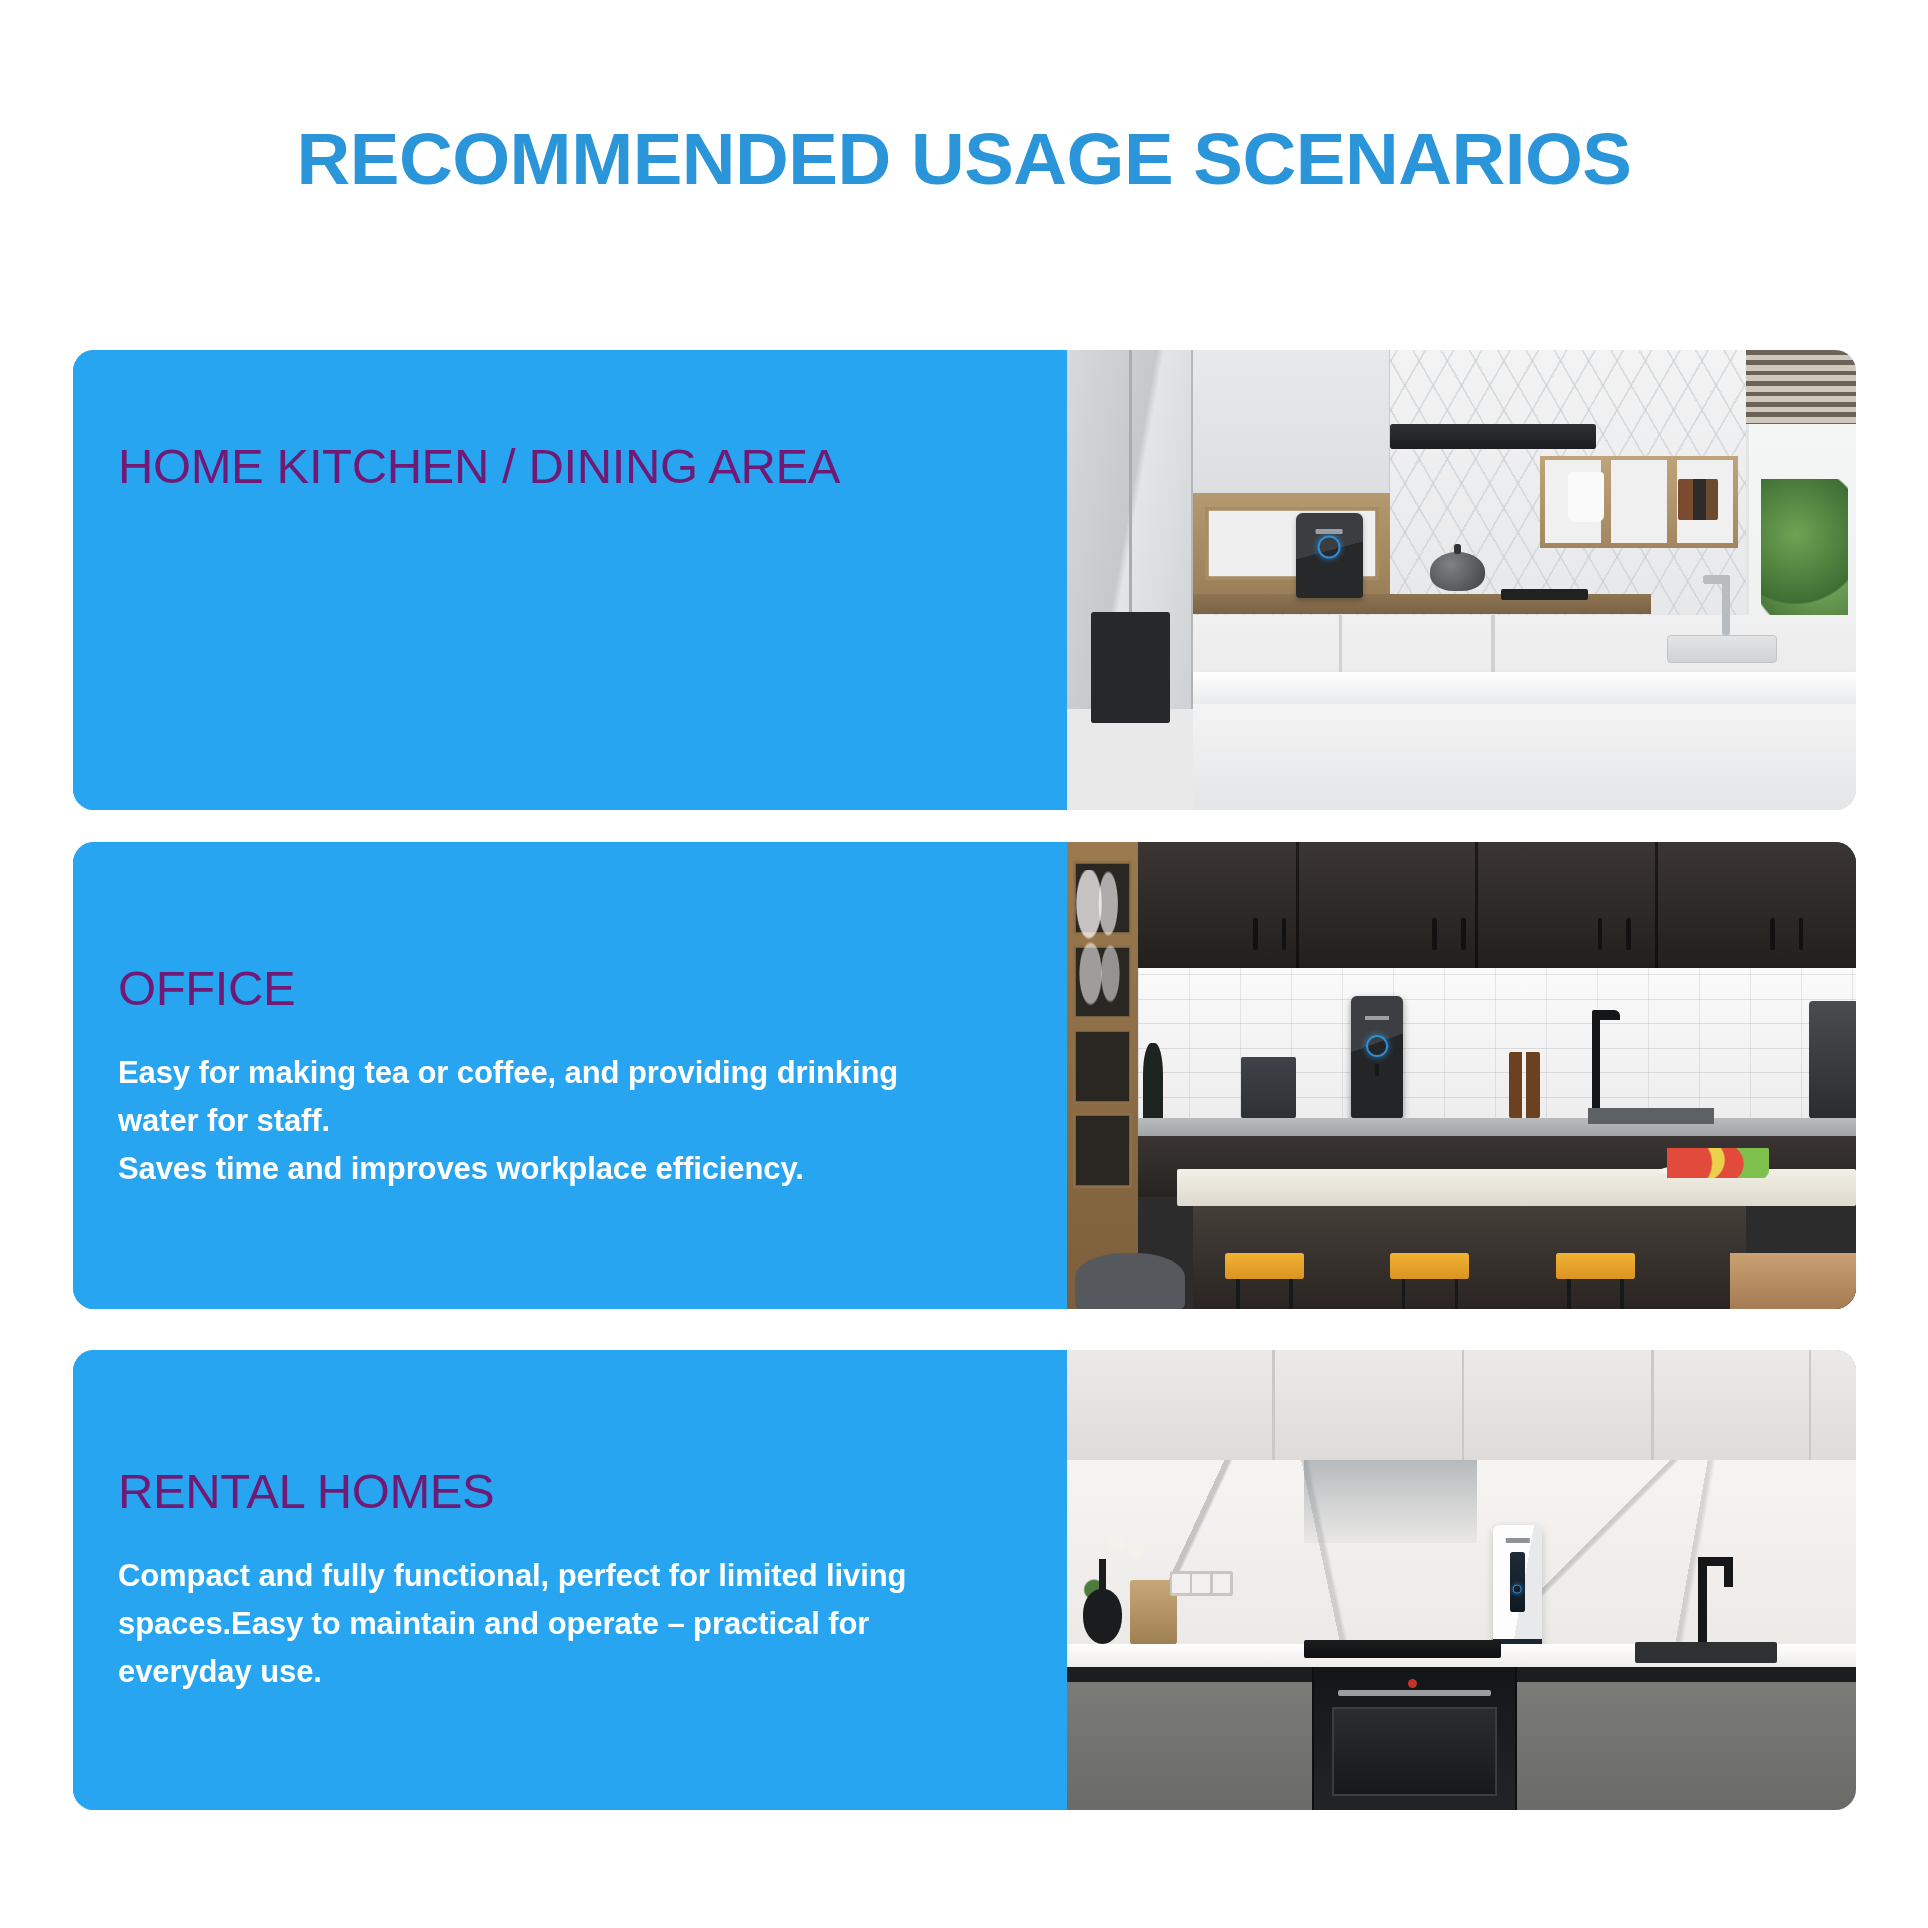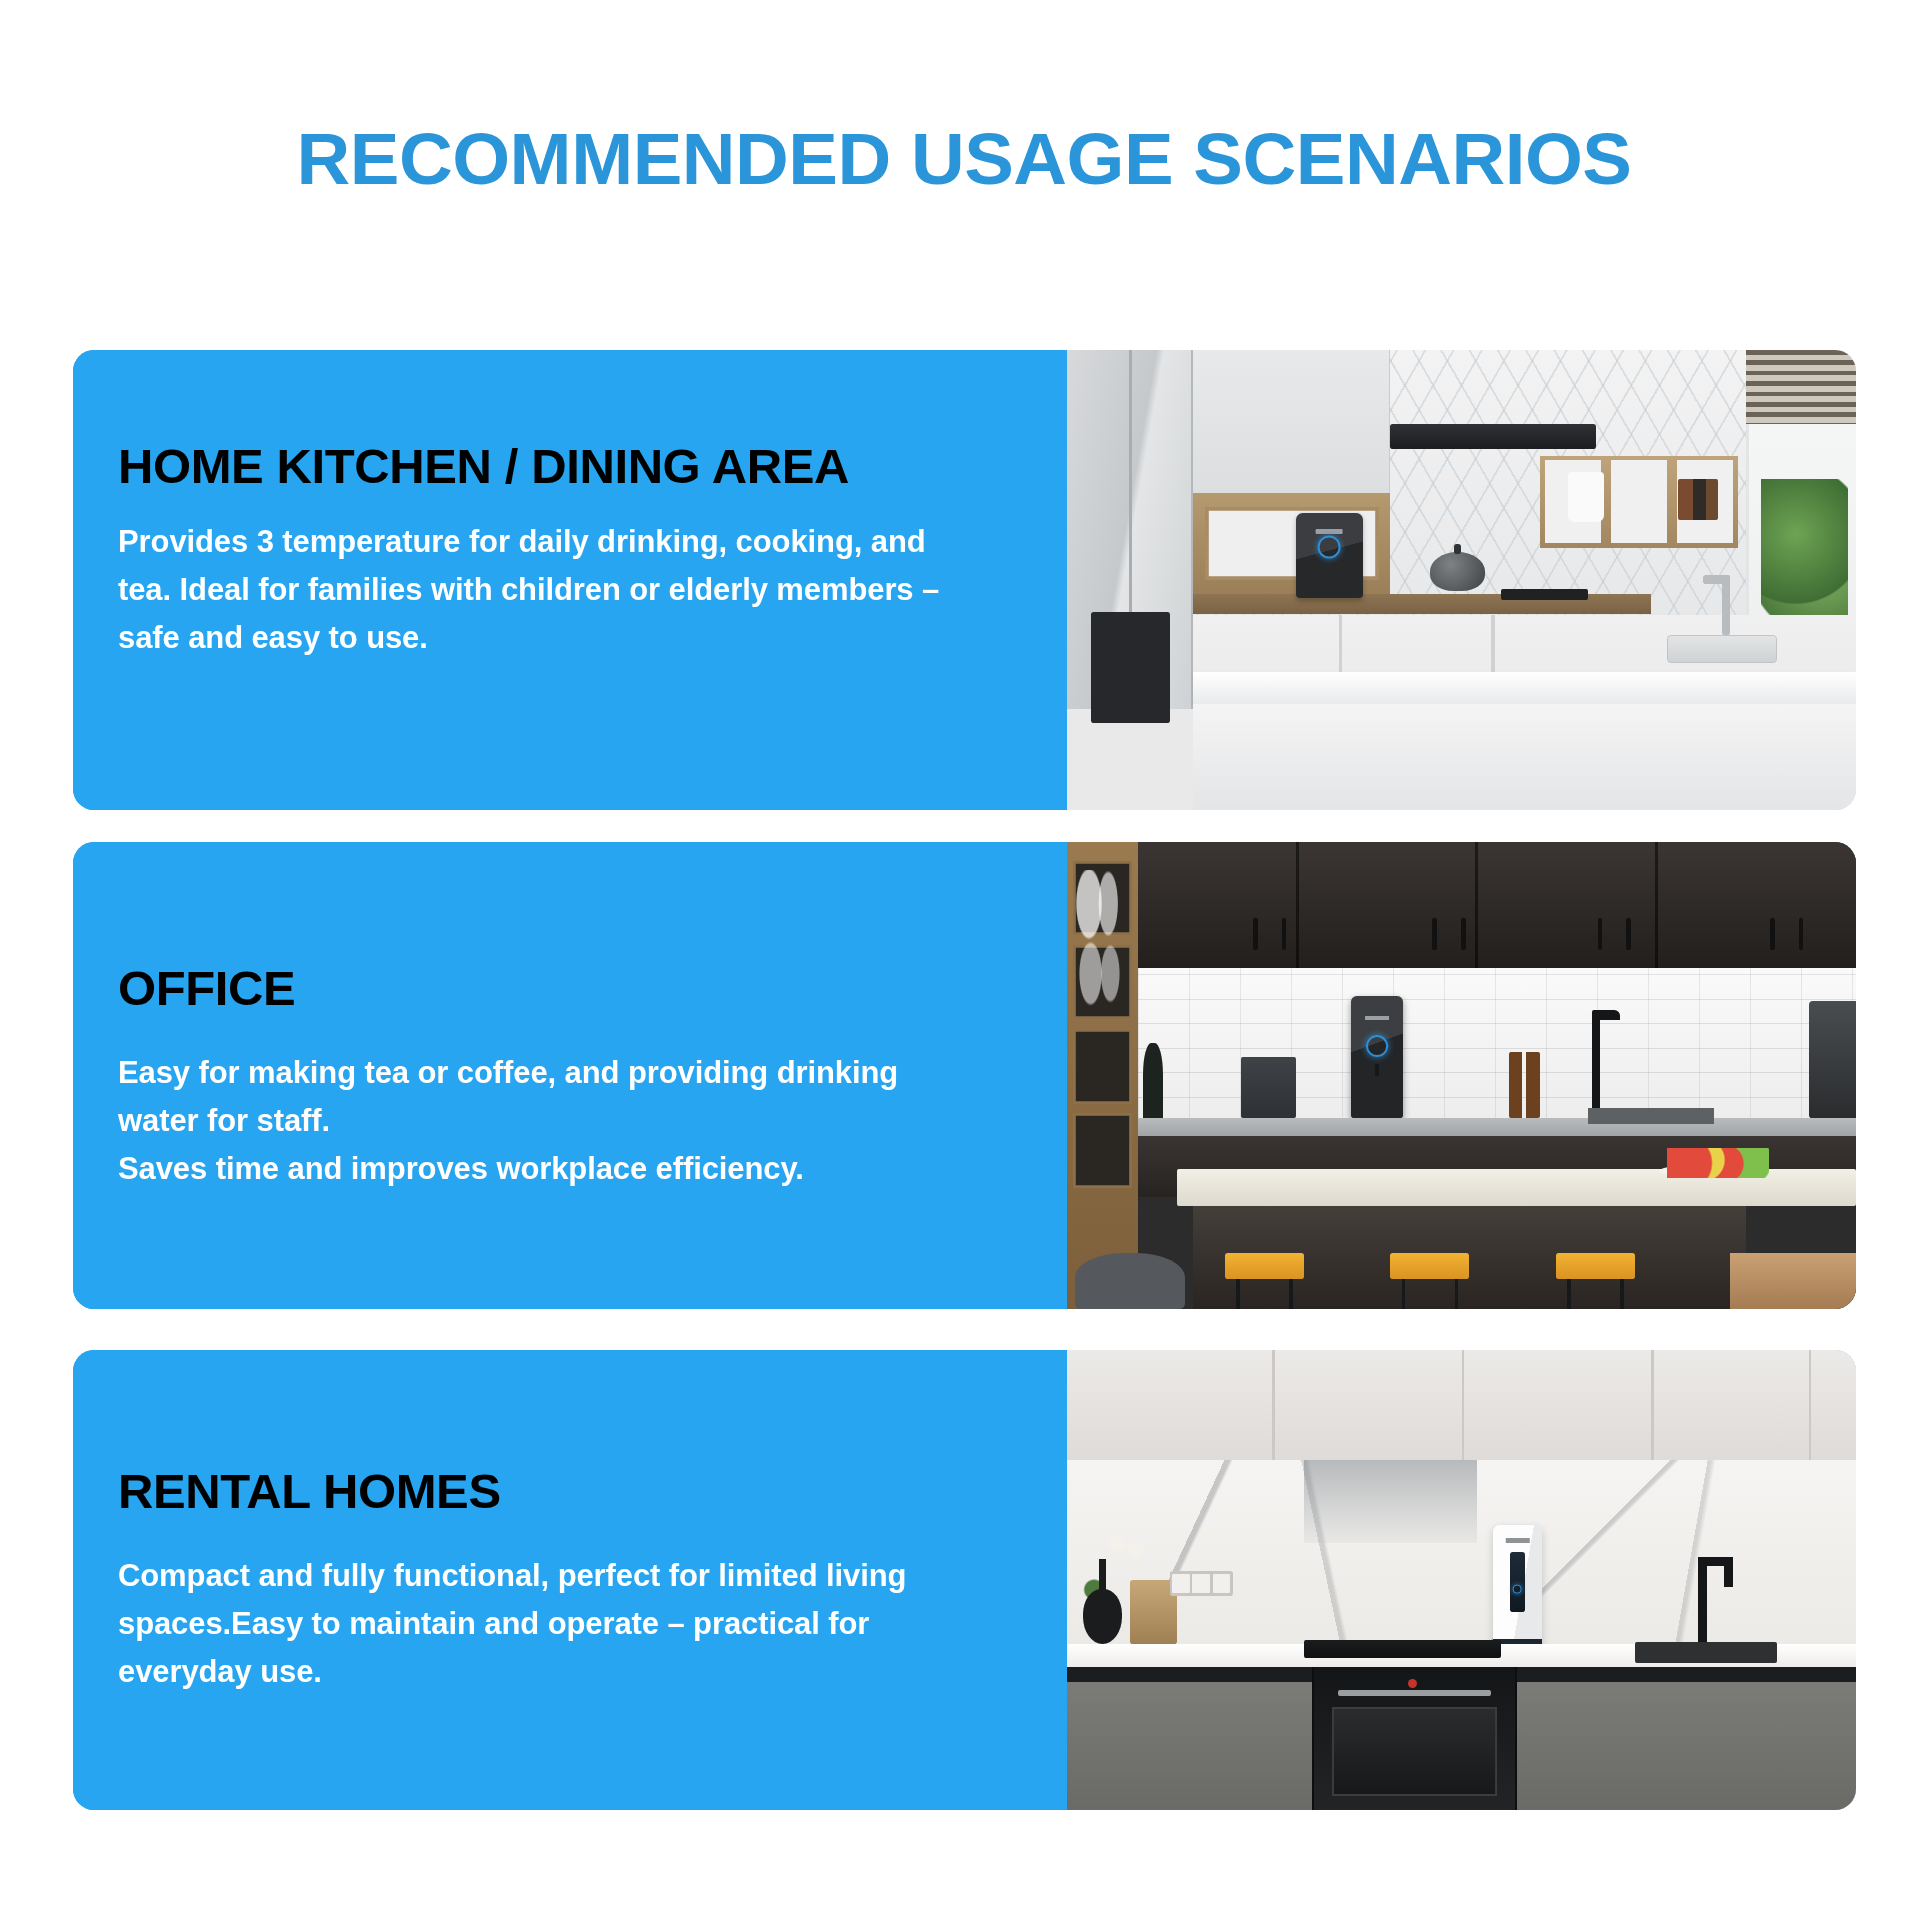--- a/index.html
+++ b/index.html
@@ -51,23 +51,23 @@
     justify-content:center;
     color:#ffffff;
   }
   #card-0 .card-text { padding-top:5.6px; justify-content:flex-start; padding-top:90px; }
   #card-1 .card-text { justify-content:center; padding-top:4px; }
   #card-2 .card-text { justify-content:center; padding-top:0; }
 
   .card-heading {
     font-size:49px;
     line-height:53px;
-    font-weight:700;
+    font-weight:400;
     letter-spacing:-0.4px;
-    color:#000000;
+    color:#701a75;
     margin-bottom:24.5px;
     white-space:nowrap;
   }
   #card-1 .card-heading { margin-bottom:34px; }
   #card-2 .card-heading { margin-bottom:34px; }
 
   .card-body {
     font-size:31px;
     line-height:48px;
     font-weight:600;
@@ -483,21 +483,20 @@
 </head>
 <body>
 
 <div class="page">
 
   <div class="page-title">RECOMMENDED USAGE SCENARIOS</div>
 
   <div class="card" id="card-0">
     <div class="card-text">
       <div class="card-heading">HOME KITCHEN / DINING AREA</div>
-      <div class="card-body">Provides 3 temperature for daily drinking, cooking, and tea. Ideal for families with children or elderly members – safe and easy to use.</div>
     </div>
     <div class="card-media">
       <div class="k1">
         <div class="wall"></div>
         <div class="window"></div>
         <div class="blinds"></div>
         <div class="foliage"></div>
         <div class="fridge"></div>
         <div class="fridge-dark"></div>
         <div class="upper-cab"></div>

